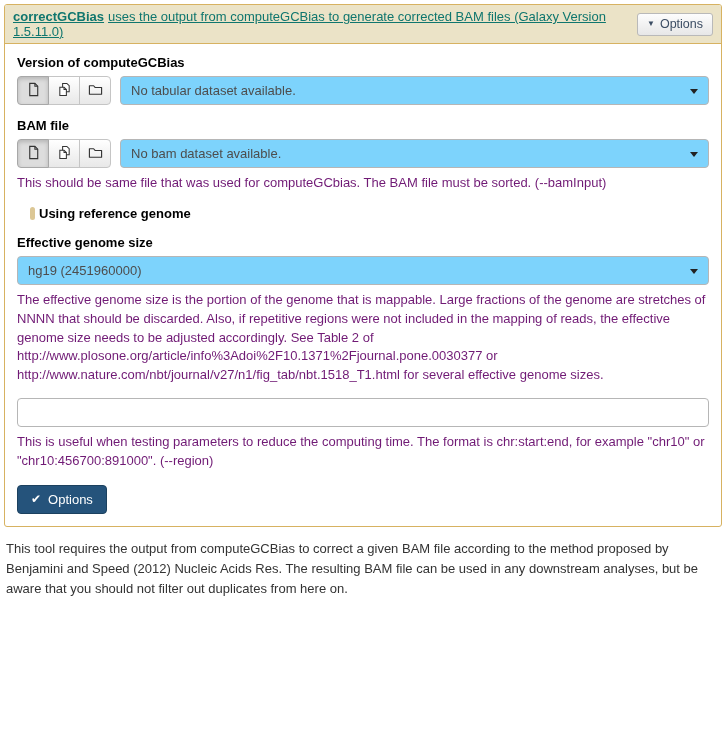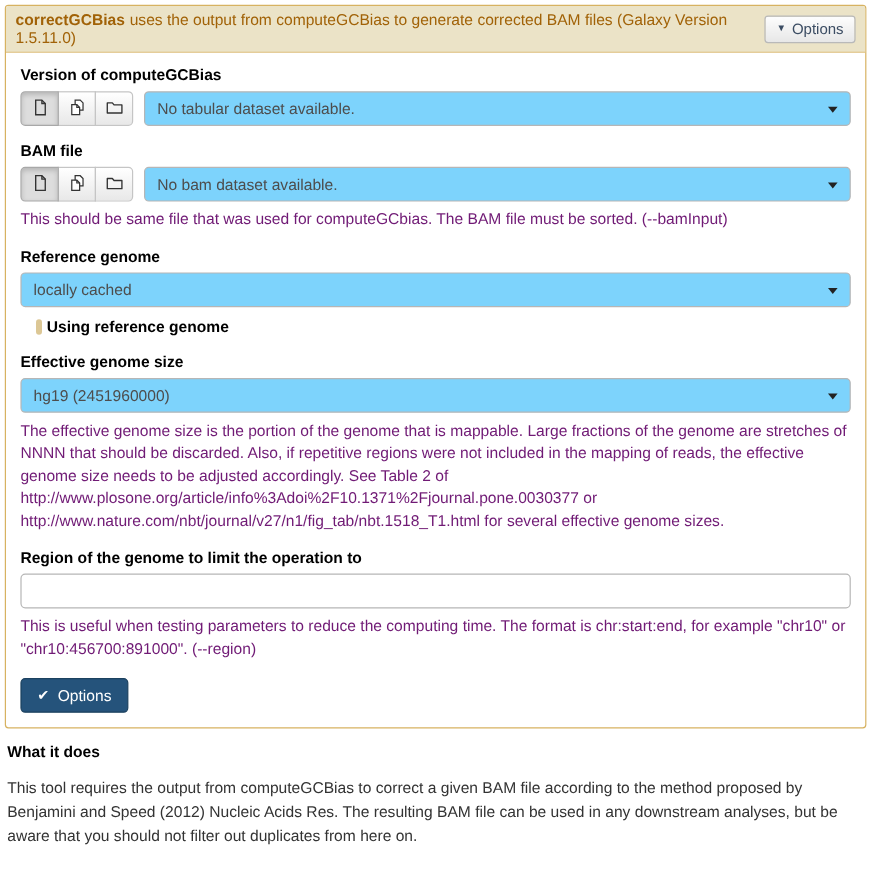--- a/index.html
+++ b/index.html
@@ -23,21 +23,21 @@
   .tool-header {
     display: flex;
     justify-content: space-between;
     align-items: center;
     background: #ebe3c7;
     border-bottom: 1px solid #d7b261;
     border-radius: 2px 2px 0 0;
     padding: 4px 8px;
     min-height: 24px;
   }
-  .tool-title { color: #a16207; }
+  .tool-title { color: #0f766e; text-decoration: underline; }
   .tool-title b { font-weight: bold; }
   .tool-title .desc { margin-left: 4px; font-weight: normal; }
 
   .options-btn {
     display: inline-flex;
     align-items: center;
     gap: 5px;
     background: linear-gradient(#fdfdfd, #e7e7e7);
     border: 1px solid #b9b9b9;
     border-radius: 3px;
@@ -240,27 +240,20 @@
           </span>
           <div class="select">
             <span>No bam dataset available.</span>
             <span class="select-caret"></span>
           </div>
         </div>
         <div class="help">This should be same file that was used for computeGCbias. The BAM file must be sorted. (--bamInput)</div>
       </div>
 
       
-      <div class="form-row" style="margin-bottom:0;">
-        <div class="row-label">Reference genome</div>
-        <div class="select full">
-          <span>locally cached</span>
-          <span class="select-caret"></span>
-        </div>
-      </div>
 
       
       <div class="subsection">
         <span class="indent-bar"></span>
         <div class="form-row">
           <div class="row-label">Using reference genome</div>
         </div>
       </div>
 
       
@@ -268,33 +261,31 @@
         <div class="row-label">Effective genome size</div>
         <div class="select full">
           <span>hg19 (2451960000)</span>
           <span class="select-caret"></span>
         </div>
         <div class="help">The effective genome size is the portion of the genome that is mappable. Large fractions of the genome are stretches of NNNN that should be discarded. Also, if repetitive regions were not included in the mapping of reads, the effective genome size needs to be adjusted accordingly. See Table 2 of http://www.plosone.org/article/info%3Adoi%2F10.1371%2Fjournal.pone.0030377 or http://www.nature.com/nbt/journal/v27/n1/fig_tab/nbt.1518_T1.html for several effective genome sizes.</div>
       </div>
 
       
       <div class="form-row">
-        <div class="row-label">Region of the genome to limit the operation to</div>
         <input type="text" class="text-input" value="" style="">
         <div class="help">This is useful when testing parameters to reduce the computing time. The format is chr:start:end, for example "chr10" or "chr10:456700:891000". (--region)</div>
       </div>
 
       
       <button class="execute-btn">
         <span class="check-glyph">✔</span>
         <span>Options</span>
       </button>
 
     </div>
   </div>
 
   <div class="doc">
-    <div class="doc-heading">What it does</div>
     <p>This tool requires the output from computeGCBias to correct a given BAM file according to the method proposed by Benjamini and Speed (2012) Nucleic Acids Res. The resulting BAM file can be used in any downstream analyses, but be aware that you should not filter out duplicates from here on.</p>
 
   </div>
 
 </div>
 
 </body></html>

